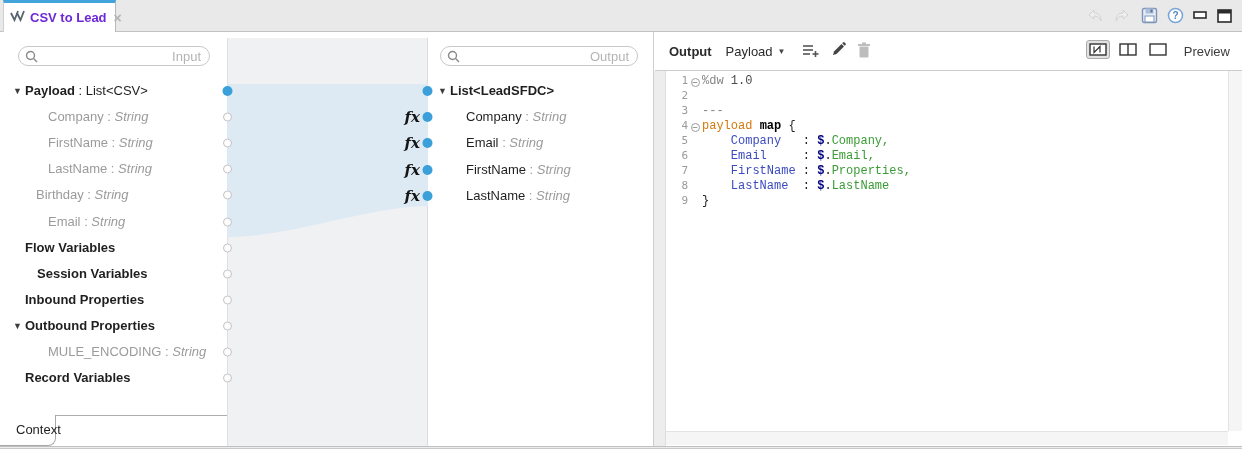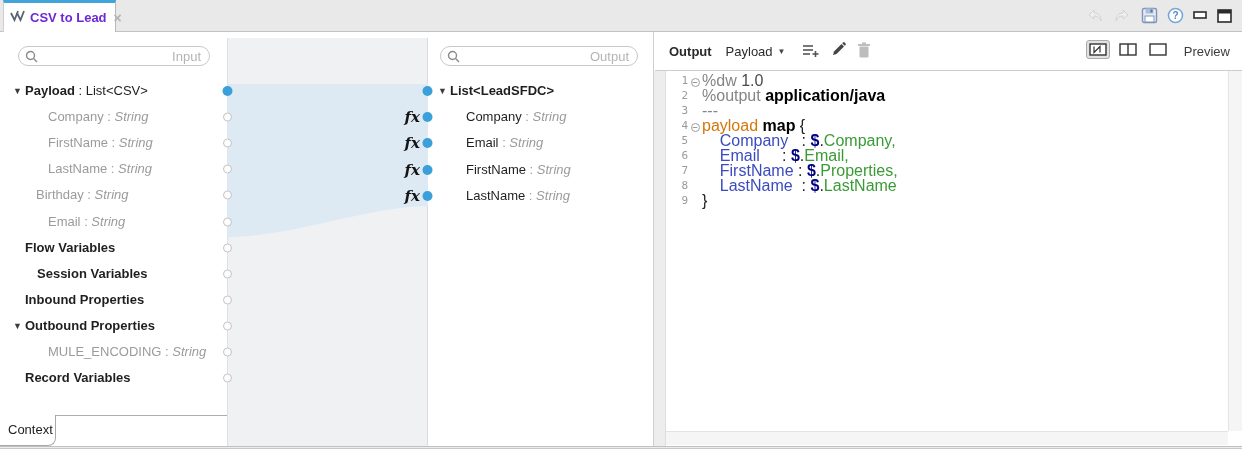--- a/index.html
+++ b/index.html
@@ -60,34 +60,34 @@
   .preview-label { color:#3c3c3c; margin-left:8px; }
   .code-area { position:absolute; left:666px; top:71px; width:576px; height:375px; background:#fff; }
   .code-lines { position:absolute; left:2px; top:2px; right:16px; }
   .code-line { display:flex; height:15px; align-items:center; }
   .ln { width:20px; text-align:right; color:#9a9a9a; font-family:"DejaVu Sans Mono",monospace;
     font-size:11px; flex:none; }
   .fold { width:14px; flex:none; text-align:center; }
   .fold-dot { display:inline-block; width:9px; height:9px; border:1px solid #9e9e9e; border-radius:50%;
     font-size:9px; line-height:7px; color:#777; text-align:center; background:#fff;
     font-family:"DejaVu Sans Mono",monospace; }
-  .code-text { white-space:pre; font-family:Liberation Sans, sans-serif; font-size:16px; }
+  .code-text { white-space:pre; font-family:Liberation Mono, monospace; font-size:12px; }
   .tk-dir{color:#858585} .tk-ver{color:#4a4a4a} .tk-strong{font-weight:bold;color:#000}
   .tk-kw{color:#d4770a} .tk-key{color:#3b4bbf} .tk-dollar{color:#00007f;font-weight:bold}
   .tk-val{color:#3a9b35} .tk-plain{color:#222}
   .vscroll { position:absolute; right:0; top:0; width:14px; height:360px;
     background:#f5f5f5; border-left:1px solid #e3e3e3; }
   .hscroll { position:absolute; left:0; bottom:1px; right:14px; height:14px;
     background:#f5f5f5; border-top:1px solid #e3e3e3; }
   
   .context-line { position:absolute; left:56px; top:415px; width:171px; height:0;
     border-top:1px solid #aeaeae; }
   .context-tab { position:absolute; left:0; top:415px; width:56px; height:31px; background:#fff;
     border-right:1px solid #a8a8a8; border-bottom:1px solid #a8a8a8;
-    border-bottom-right-radius:8px; line-height:30px; padding-left:8px; color:#1e1e1e; }
+    border-bottom-right-radius:8px; line-height:30px; padding-left:16px; color:#1e1e1e; }
   
   .bottom-strip { position:absolute; left:0; top:446px; width:1242px; height:3px;
     background:#ececec; border-top:1px solid #c0c0c0; }
   
   #overlay { position:absolute; left:0; top:0; width:1242px; height:449px; pointer-events:none; }
   #overlay .fx-text { font-family:"DejaVu Serif",serif; font-style:italic; font-weight:600;
     font-size:15px; fill:#161616; }
 </style>
 </head>
 <body>
@@ -242,21 +242,20 @@
   <div class="code-area">
     <div class="code-lines" id="code-lines">
         <div class="code-line">
           <span class="ln">1</span>
           <span class="fold"><span class="fold-dot">−</span></span>
           <span class="code-text"><span class="tk-dir">%dw </span><span class="tk-ver">1.0</span></span>
         </div>
         <div class="code-line">
           <span class="ln">2</span>
           <span class="fold"></span>
-          <span class="code-text"><span class="tk-dir">%output </span><span class="tk-strong">application/java</span></span>
         </div>
         <div class="code-line">
           <span class="ln">3</span>
           <span class="fold"></span>
           <span class="code-text"><span class="tk-dir">---</span></span>
         </div>
         <div class="code-line">
           <span class="ln">4</span>
           <span class="fold"><span class="fold-dot">−</span></span>
           <span class="code-text"><span class="tk-kw">payload</span><span class="tk-plain"> </span><span class="tk-strong">map</span><span class="tk-plain"> {</span></span>

